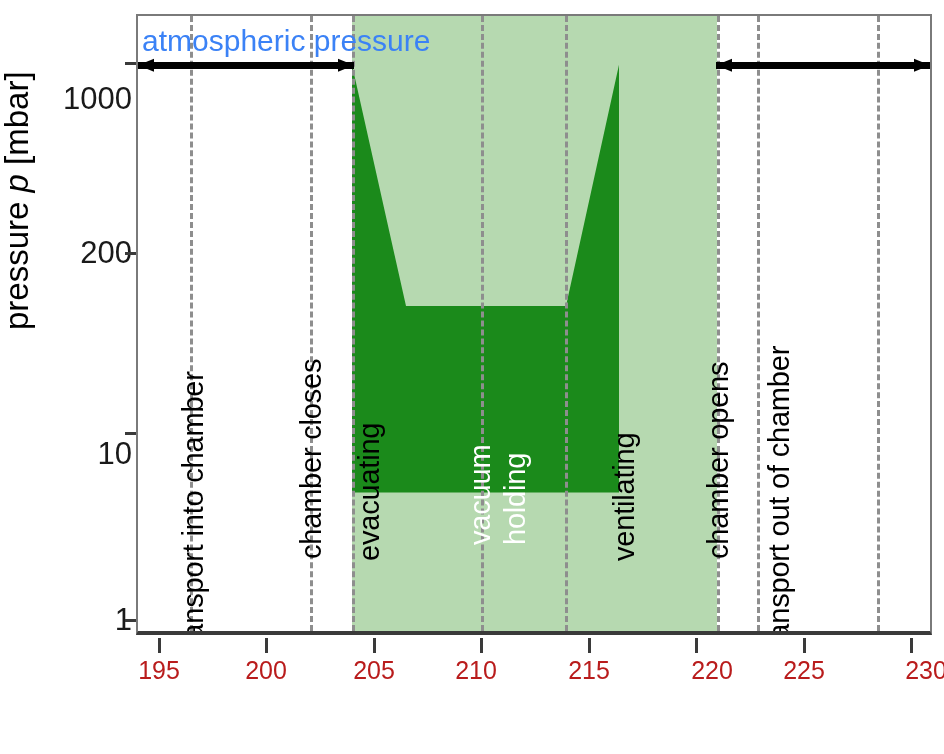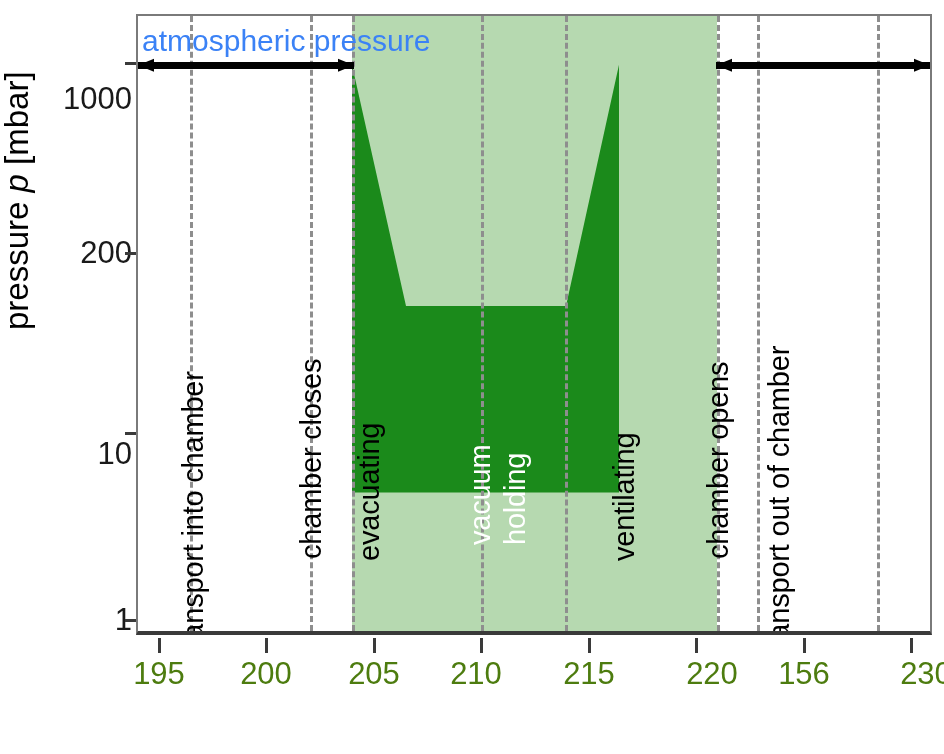--- a/index.html
+++ b/index.html
@@ -98,22 +98,22 @@
     background: #3a3a3a;
   }
   .xtick-mark {
     position: absolute;
     width: 3px;
     height: 15px;
     background: #3a3a3a;
   }
   .xtick-label {
     position: absolute;
-    font-size: 31px;
-    color: #4d7c0f;
+    font-size: 25px;
+    color: #b91c1c;
     transform: translateX(-50%);
     white-space: nowrap;
   }
 
   #ylabel {
     position: absolute;
     left: -2px;
     top: 330px;
     transform-origin: left top;
     transform: rotate(-90deg);
@@ -210,18 +210,18 @@
     <div class="xtick-mark" style="left:695px;top:638px;"></div>
     <div class="xtick-mark" style="left:803px;top:638px;"></div>
     <div class="xtick-mark" style="left:910px;top:638px;"></div>
 
     <div class="xtick-label" style="left:159px;top:656px;">195</div>
     <div class="xtick-label" style="left:266px;top:656px;">200</div>
     <div class="xtick-label" style="left:374px;top:656px;">205</div>
     <div class="xtick-label" style="left:476px;top:656px;text-align:right;">210</div>
     <div class="xtick-label" style="left:589px;top:656px;">215</div>
     <div class="xtick-label" style="left:696px;top:656px;margin-left:16px;">220</div>
-    <div class="xtick-label" style="left:804px;top:656px;">156</div>
+    <div class="xtick-label" style="left:804px;top:656px;">225</div>
     <div class="xtick-label" style="left:926px;top:656px;text-align:right;">230</div>
   </div>
 
 
 </div>
 
 </body></html>

